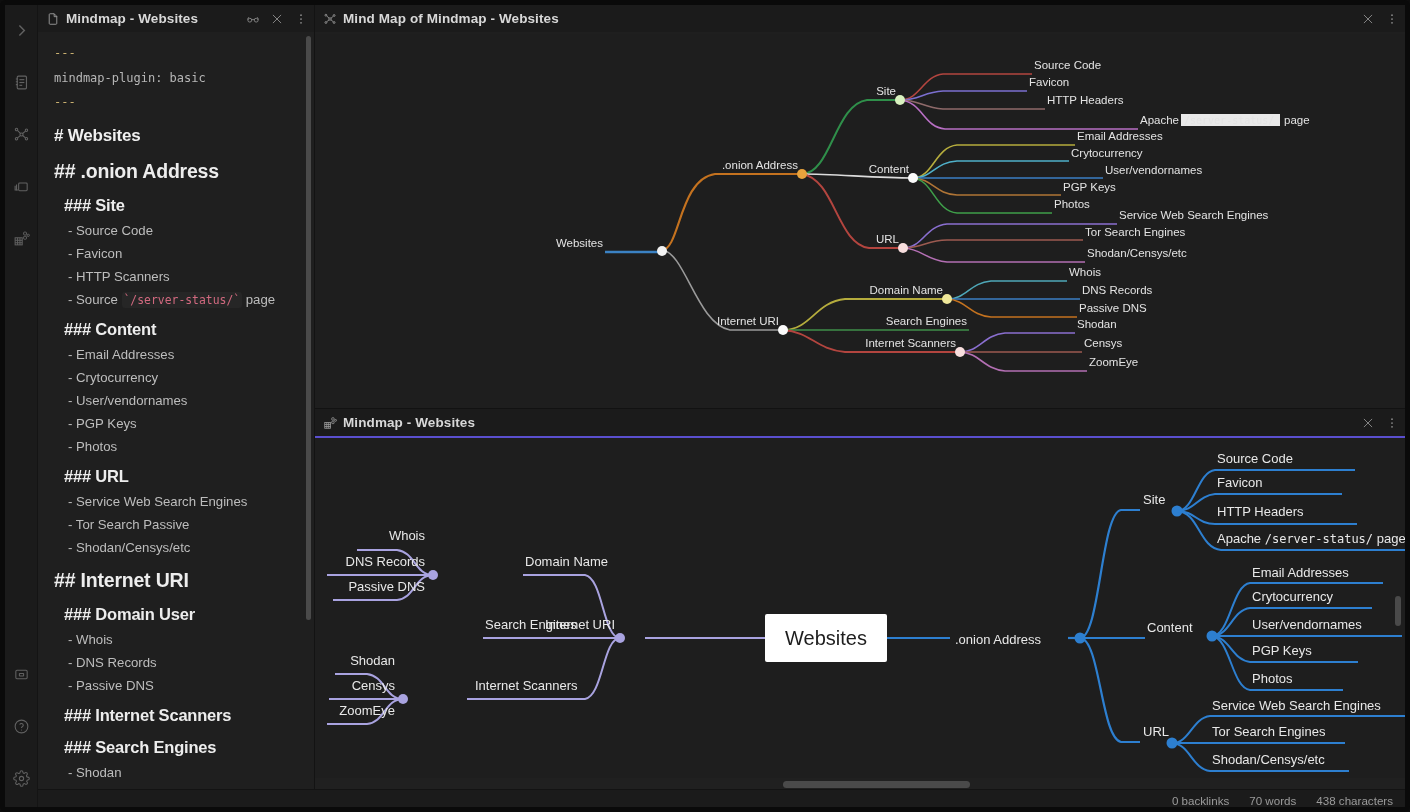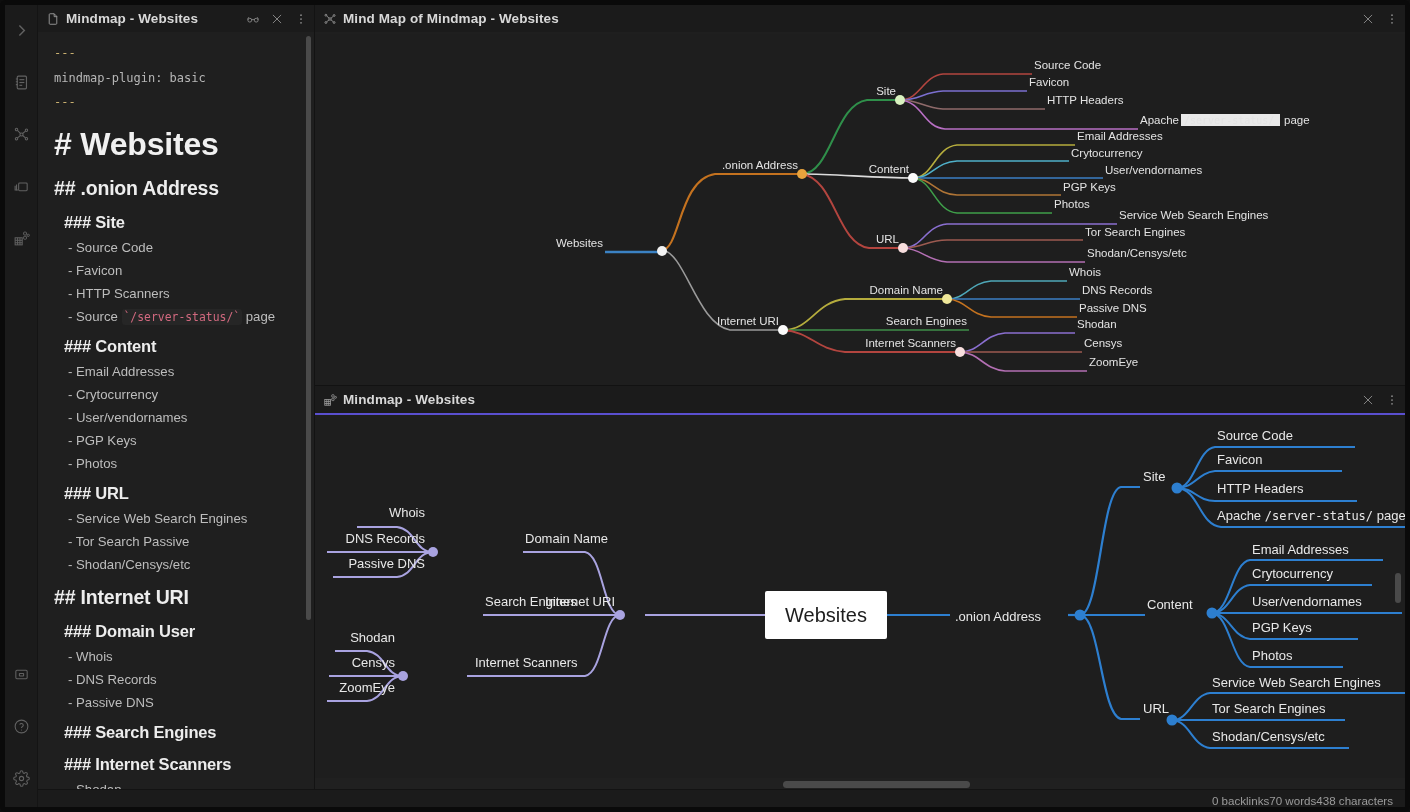--- a/index.html
+++ b/index.html
@@ -75,39 +75,39 @@
     flex: 1 1 auto; position: relative; overflow: hidden;
     padding: 6px 18px 6px 14px;
     background: #1f1f1f;
   }
   .md-frontmatter {
     font-family: "DejaVu Sans Mono", monospace;
     color: #c9b070; font-size: 12px;
     margin: 6px 0 0 2px; line-height: 1.55;
   }
   .md-frontmatter.mono-plain { color: #b7b7b7; }
-  .md-h1 { font-size: 32px; font-weight: bold; color: #f0f0f0; margin: 14px 0 6px 2px; letter-spacing:-.2px;}
+  .md-h1 { font-size: 17px; font-weight: bold; color: #f0f0f0; margin: 14px 0 6px 2px; letter-spacing:-.2px;}
   .md-h2 { font-size: 19.5px; font-weight: bold; color: #ededed; margin: 14px 0 6px 2px; letter-spacing:-.2px;}
   .md-h3 { font-size: 16.5px; font-weight: bold; color: #ededed; margin: 13px 0 5px 12px; letter-spacing:-.2px;}
   .md-li { font-size: 13.2px; color: #bdbdbd; margin: 8px 0 0 16px; }
   .md-code {
     font-family: "DejaVu Sans Mono", monospace;
     font-size: 11.4px; color: #d1697f;
     background: #262626; border-radius: 3px;
     padding: 1px 2px;
     text-align: right;
   }
   .editor-scroll {
     position: absolute; right: 3px; top: 4px;
     width: 5px; height: 584px;
     background: #4a4a4a; border-radius: 3px;
   }
 
   
-  .right-col { flex: 1 1 auto; display: flex; flex-direction: column; min-width: 0; }
+  .right-col { flex: 1 1 auto; display: flex; flex-direction: column; min-width: 0; gap: 23px; }
 
   .mm-pane { position: relative; background: #1f1f1f; display: flex; flex-direction: column; min-height:0;}
   .mm-pane.top { flex: 0 0 380px; }
   .mm-pane.bottom { flex: 1 1 auto; border-top: 1px solid #121212; }
   .mm-accent {
     height: 2px; width: 100%;
     background: #5a4fcf;
   }
   .mm-accent.hidden { background: #1f1f1f; }
   .mm-canvas { flex: 1 1 auto; position: relative; overflow: hidden; background: #1e1e1e; }
@@ -124,21 +124,21 @@
   .vscroll-thumb {
     position: absolute; right: 4px; top: 158px; width: 6px; height: 30px;
     background: #4a4a4a; border-radius: 4px;
   }
 
   
   .statusbar {
     flex: 0 0 22px; height: 22px;
     background: #1b1b1b;
     display: flex; align-items: center; justify-content: flex-end;
-    padding-right: 12px;
+    gap: 20px; padding-right: 12px;
     font-size: 11.6px; color: #9b9b9b;
     border-top: 1px solid #131313;
   }
 
   .mm-label { font-size: 11.5px; fill: #e3e3e3; font-family: "Liberation Sans", sans-serif; }
   .mm-label-b { font-size: 13px; fill: #e8e8e8; font-family: "Liberation Sans", sans-serif; }
   .mm-label-mono { font-size: 10px; fill: #e3e3e3; font-family: "DejaVu Sans Mono", monospace; }
   .mm-root-text { font-size: 20px; fill: #1d1d1d; font-family: "Liberation Sans", sans-serif; }
 </style>
 </head>
@@ -273,22 +273,22 @@
           <div class="md-li">- Photos</div>
           <div class="md-h3">### URL</div>
           <div class="md-li">- Service Web Search Engines</div>
           <div class="md-li">- Tor Search Passive</div>
           <div class="md-li">- Shodan/Censys/etc</div>
           <div class="md-h2">## Internet URI</div>
           <div class="md-h3">### Domain User</div>
           <div class="md-li">- Whois</div>
           <div class="md-li">- DNS Records</div>
           <div class="md-li">- Passive DNS</div>
+          <div class="md-h3">### Internet Scanners</div>
           <div class="md-h3">### Search Engines</div>
-          <div class="md-h3">### Internet Scanners</div>
           <div class="md-li">- Shodan</div>
 
           <div class="editor-scroll"></div>
         </div>
       </div>
 
       <div class="right-col">
 
         <div class="mm-pane top">
           <div class="pane-header">

